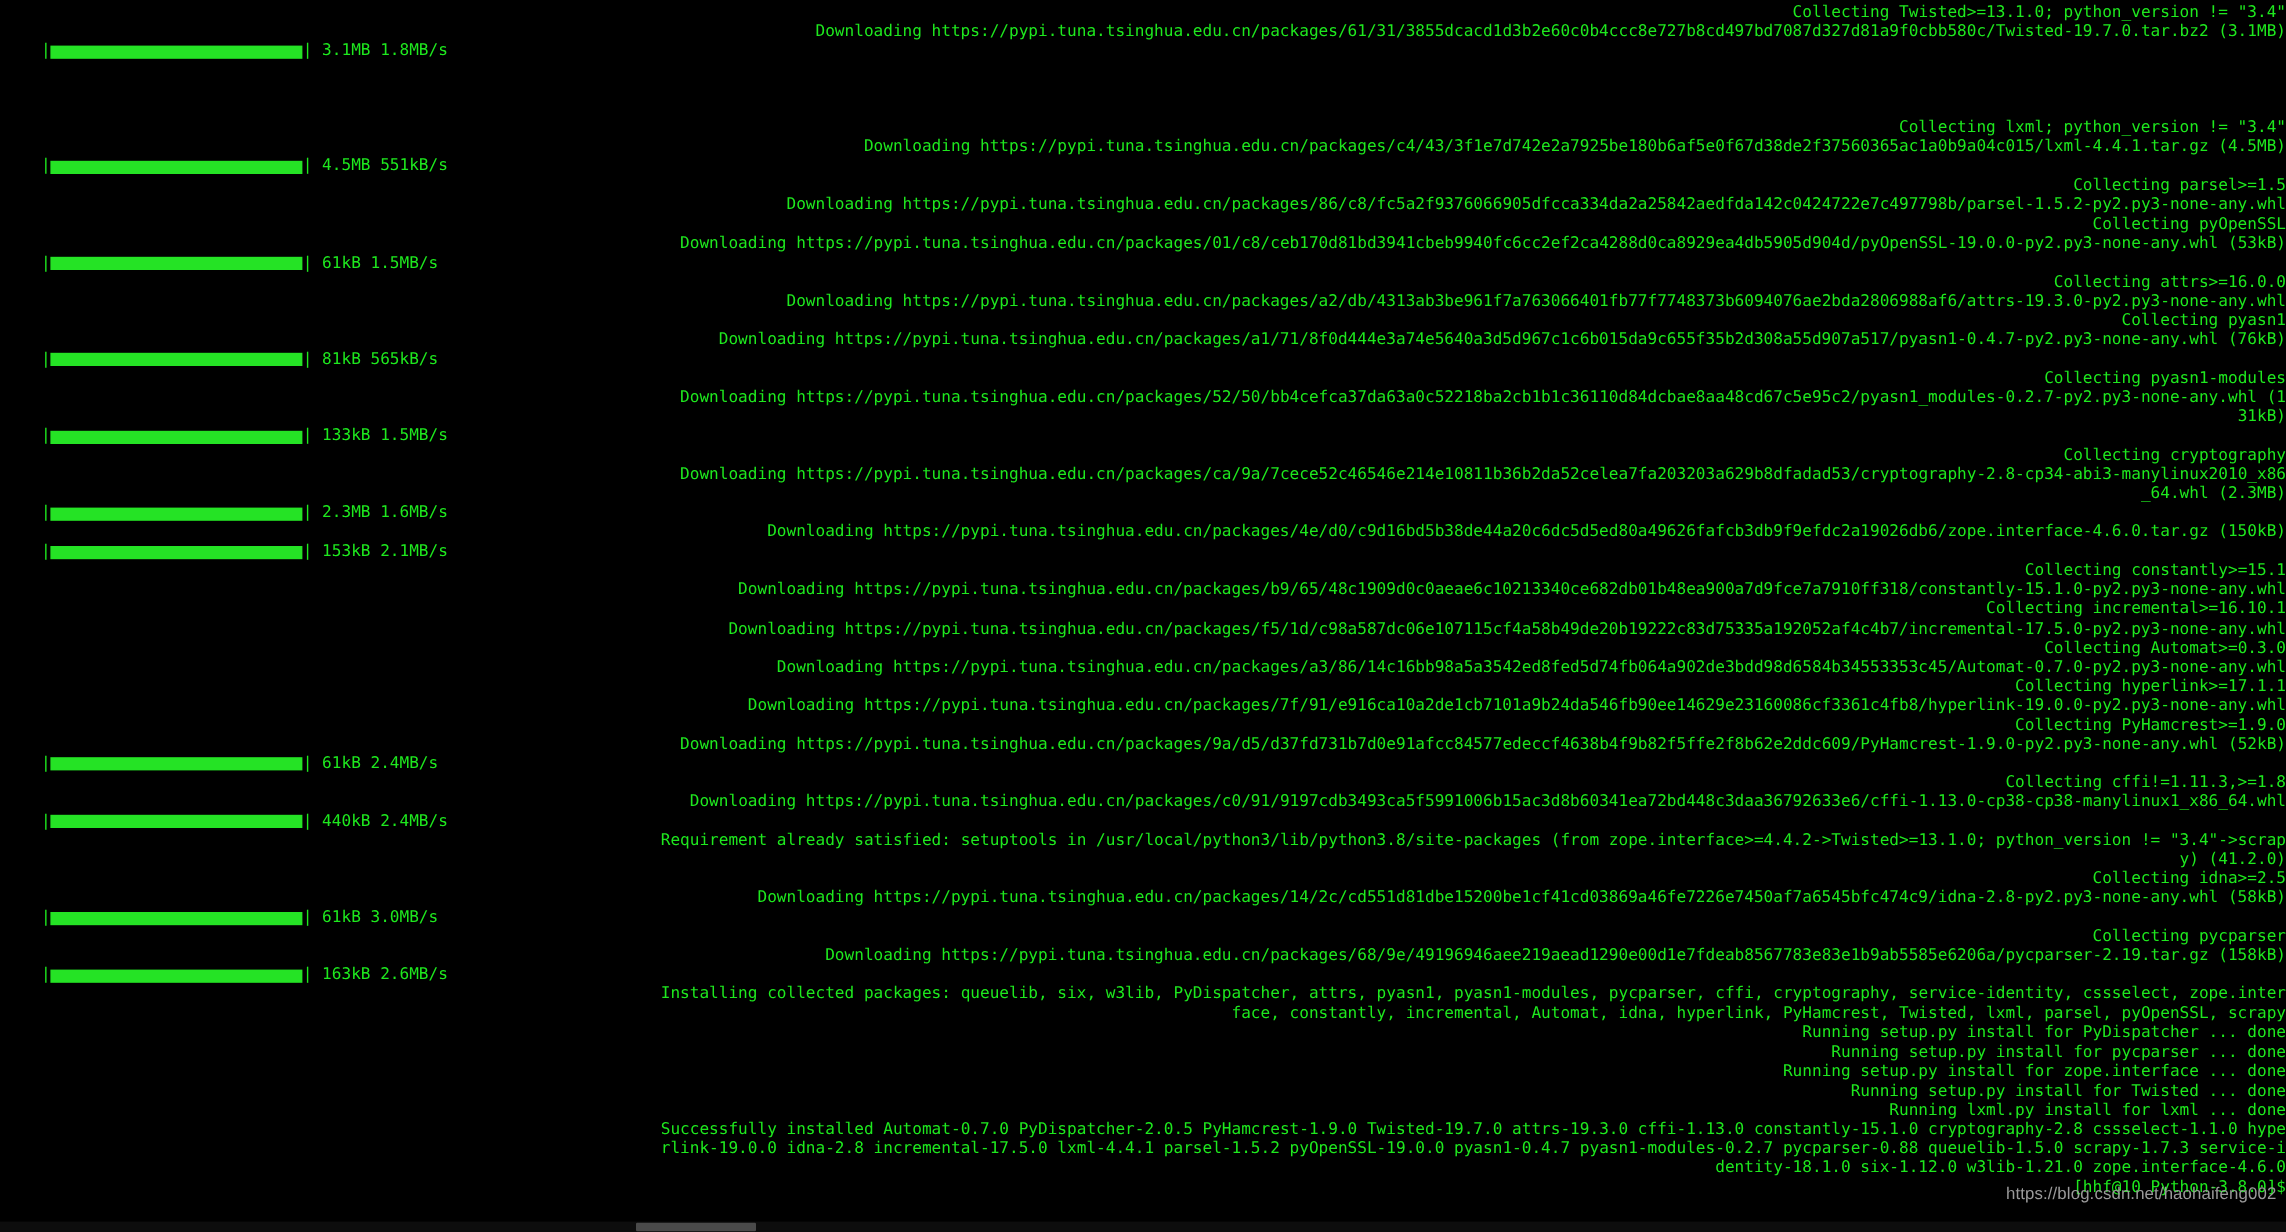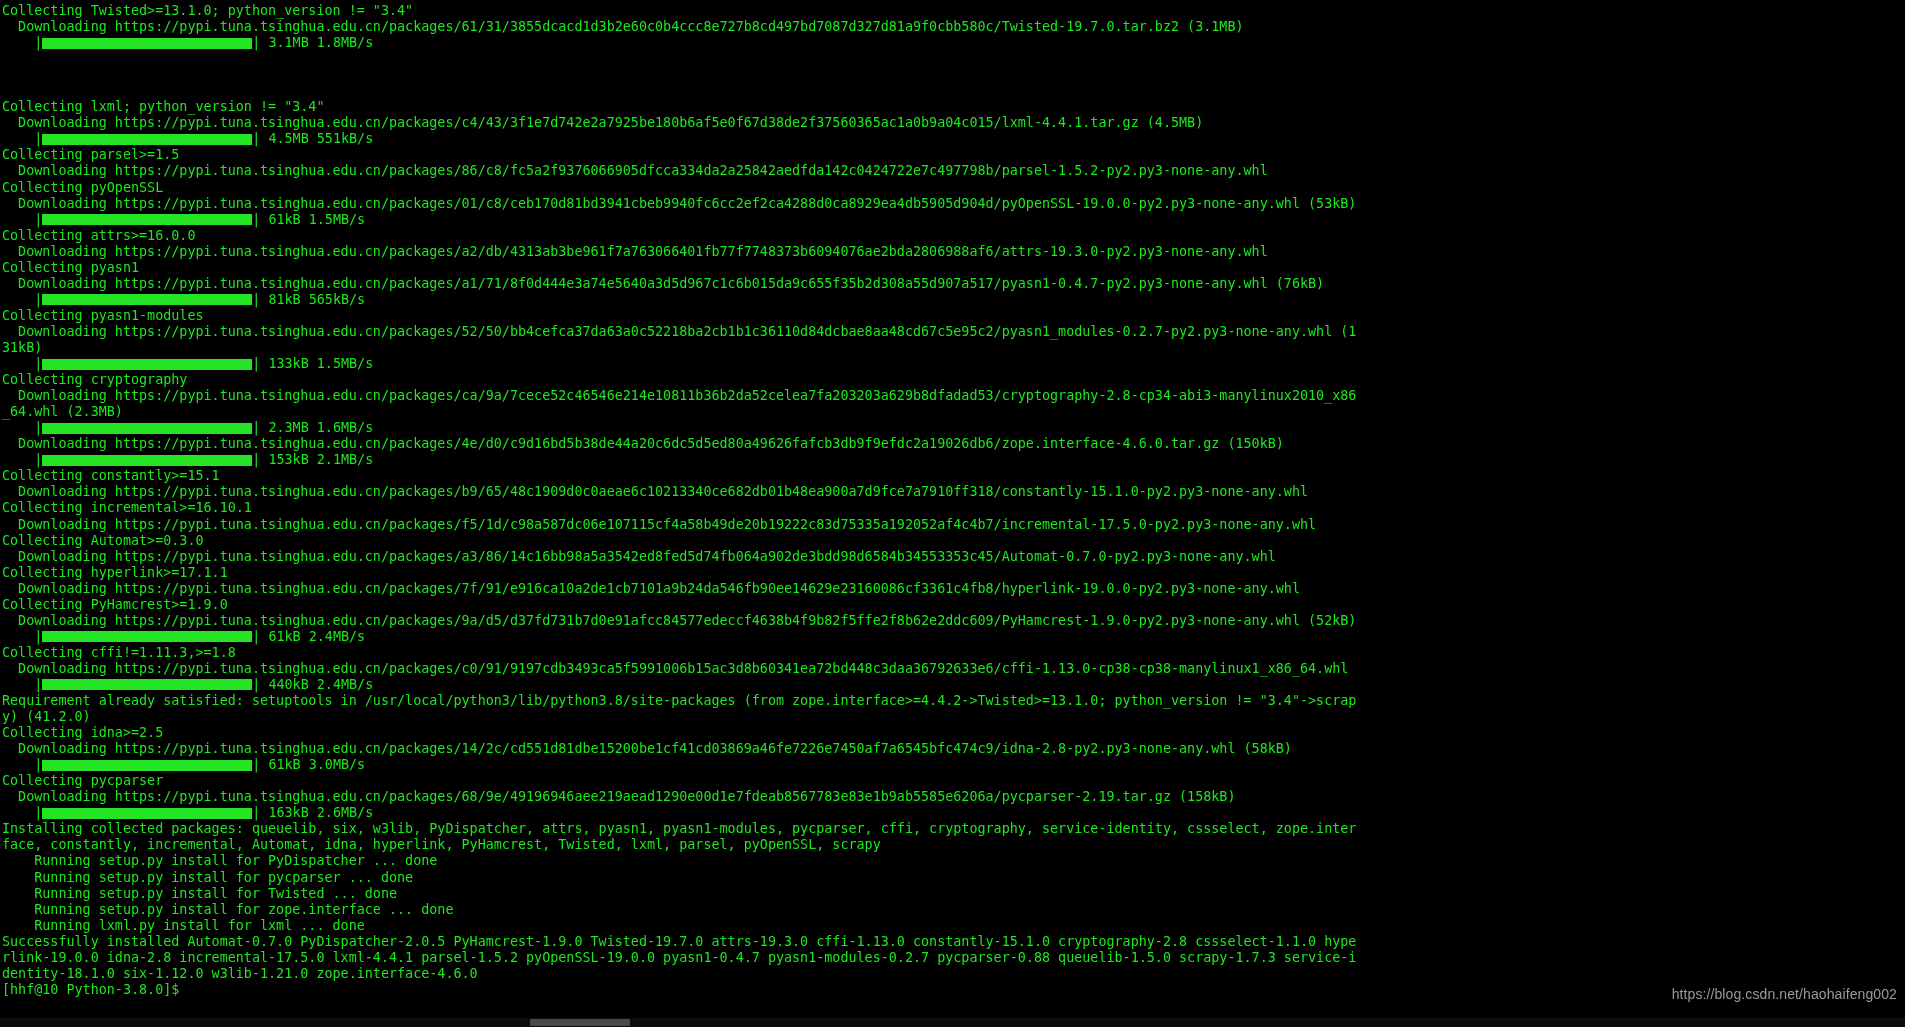--- a/index.html
+++ b/index.html
@@ -16,20 +16,21 @@
     height: 1027px;
     background: #000000;
     font-family: "DejaVu Sans Mono", "Liberation Mono", monospace;
     font-size: 13.4px;
     line-height: 16.05px;
     color: #1ee81e;
     letter-spacing: 0px;
     overflow: hidden;
     box-sizing: border-box;
     padding: 3px 0 0 0;
+    text-align: right;
   }
   .line {
     white-space: pre;
     height: 16.05px;
     display: block;
     padding-left: 2px;
   }
   .line.empty { color: transparent; }
   
   .pbline {
@@ -134,22 +135,22 @@
       <div class="line">Collecting idna&gt;=2.5</div>
       <div class="line">  Downloading https://pypi.tuna.tsinghua.edu.cn/packages/14/2c/cd551d81dbe15200be1cf41cd03869a46fe7226e7450af7a6545bfc474c9/idna-2.8-py2.py3-none-any.whl (58kB)</div>
       <div class="pbline"><span class="pb-lead">    |</span><span class="pb-track" style="width: 210px;"><span class="pb-fill" style="width: 100%;"></span></span><span class="pb-bracket">|</span><span class="pb-stats"> 61kB 3.0MB/s</span></div>
       <div class="line">Collecting pycparser</div>
       <div class="line">  Downloading https://pypi.tuna.tsinghua.edu.cn/packages/68/9e/49196946aee219aead1290e00d1e7fdeab8567783e83e1b9ab5585e6206a/pycparser-2.19.tar.gz (158kB)</div>
       <div class="pbline"><span class="pb-lead">    |</span><span class="pb-track" style="width: 210px;"><span class="pb-fill" style="width: 100%;"></span></span><span class="pb-bracket">|</span><span class="pb-stats"> 163kB 2.6MB/s</span></div>
       <div class="line">Installing collected packages: queuelib, six, w3lib, PyDispatcher, attrs, pyasn1, pyasn1-modules, pycparser, cffi, cryptography, service-identity, cssselect, zope.inter</div>
       <div class="line">face, constantly, incremental, Automat, idna, hyperlink, PyHamcrest, Twisted, lxml, parsel, pyOpenSSL, scrapy</div>
       <div class="line">    Running setup.py install for PyDispatcher ... done</div>
       <div class="line">    Running setup.py install for pycparser ... done</div>
+      <div class="line">    Running setup.py install for zope.interface ... done</div>
       <div class="line">    Running setup.py install for Twisted ... done</div>
-      <div class="line">    Running setup.py install for zope.interface ... done</div>
       <div class="line">    Running lxml.py install for lxml ... done</div>
       <div class="line">Successfully installed Automat-0.7.0 PyDispatcher-2.0.5 PyHamcrest-1.9.0 Twisted-19.7.0 attrs-19.3.0 cffi-1.13.0 constantly-15.1.0 cryptography-2.8 cssselect-1.1.0 hype</div>
       <div class="line">rlink-19.0.0 idna-2.8 incremental-17.5.0 lxml-4.4.1 parsel-1.5.2 pyOpenSSL-19.0.0 pyasn1-0.4.7 pyasn1-modules-0.2.7 pycparser-0.88 queuelib-1.5.0 scrapy-1.7.3 service-i</div>
       <div class="line">dentity-18.1.0 six-1.12.0 w3lib-1.21.0 zope.interface-4.6.0</div>
       <div class="line"><span>[hhf@10 Python-3.8.0]$</span></div>
     </div>
   <div class="watermark">https://blog.csdn.net/haohaifeng002</div>
   <div class="scrollbar">
     <div class="scroll-thumb"></div>
   </div>

